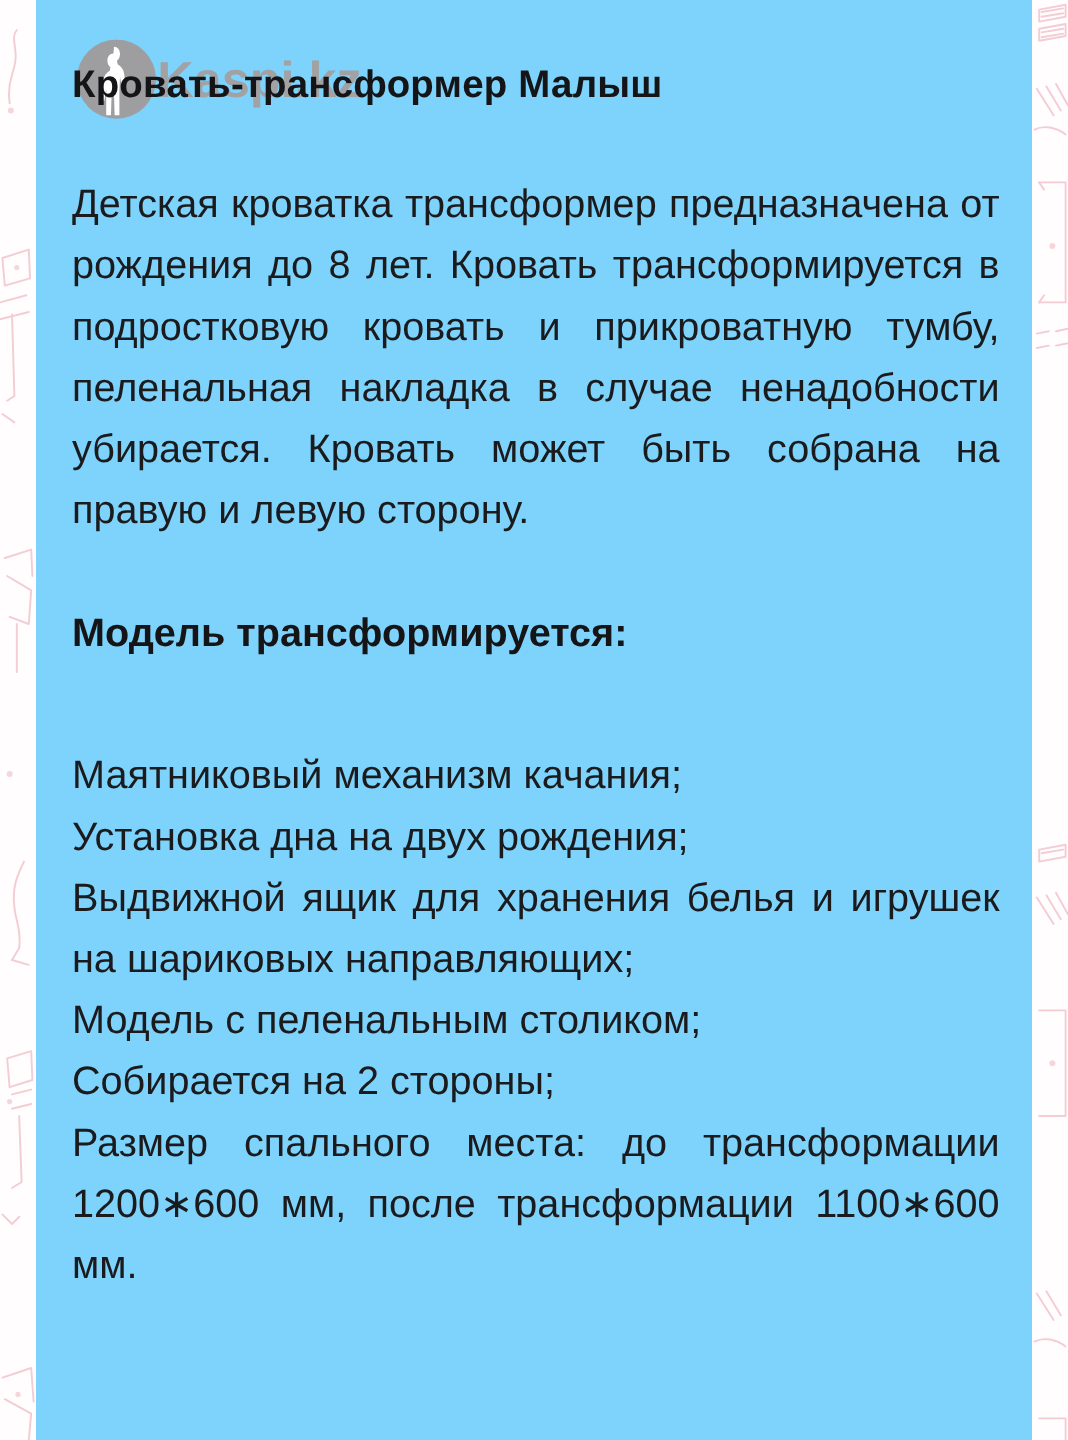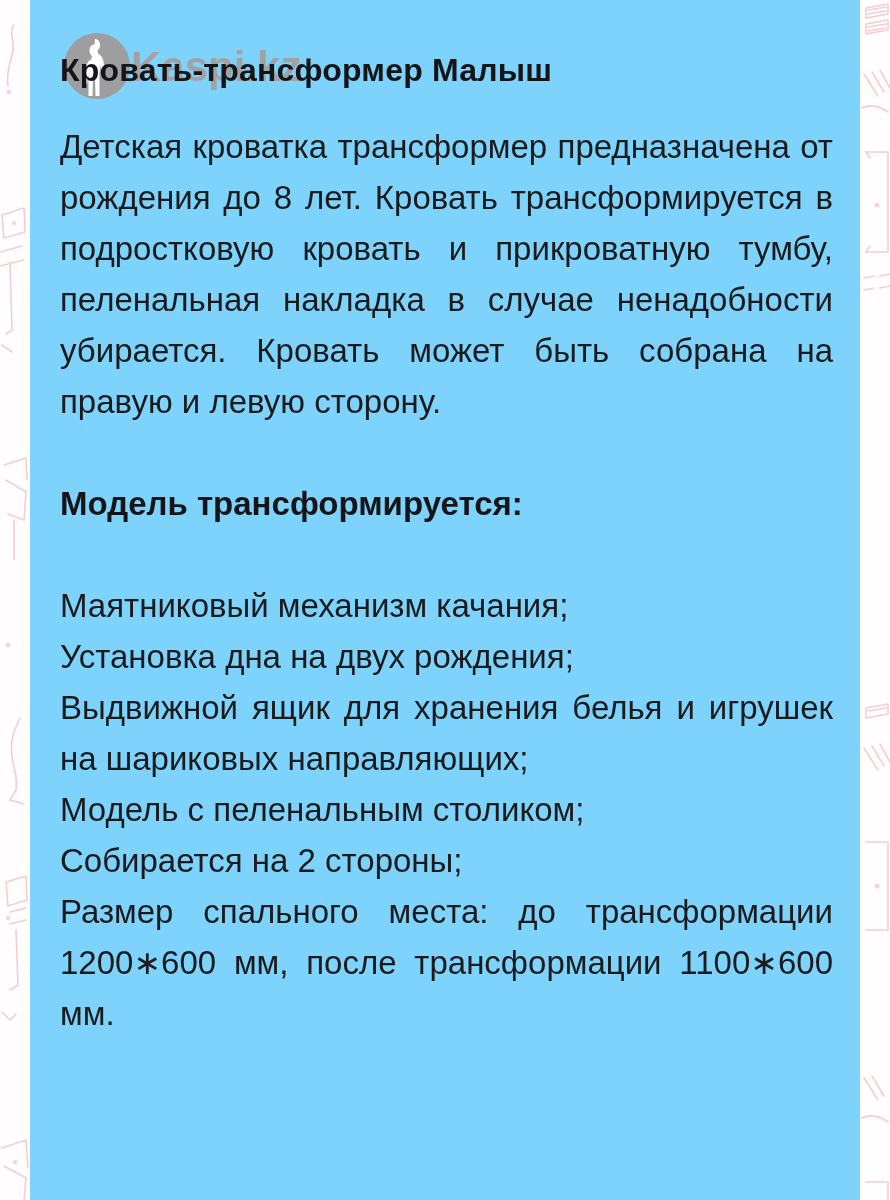--- a/index.html
+++ b/index.html
@@ -58,35 +58,35 @@
   h1.page-title {
     position: relative;
     margin: 50px 0 0 0;
     font-size: 32px;
     line-height: 40px;
     font-weight: bold;
     color: #151517;
     letter-spacing: 0.2px;
   }
   .description {
-    margin-top: 31px;
+    margin-top: 54px;
     font-size: 33px;
     line-height: 51px;
     text-align: justify;
     color: #1b1b1d;
   }
   h2.features-heading {
     margin: 57px 0 0 0;
     font-size: 33px;
     line-height: 40px;
     font-weight: bold;
     color: #151517;
   }
   .features {
-    margin-top: 56px;
+    margin-top: 73px;
   }
   .feature-item {
     font-size: 33px;
     line-height: 51px;
     text-align: justify;
     color: #1b1b1d;
   }
   .doodle {
     stroke: #f3cdd3;
     stroke-width: 1.6;

